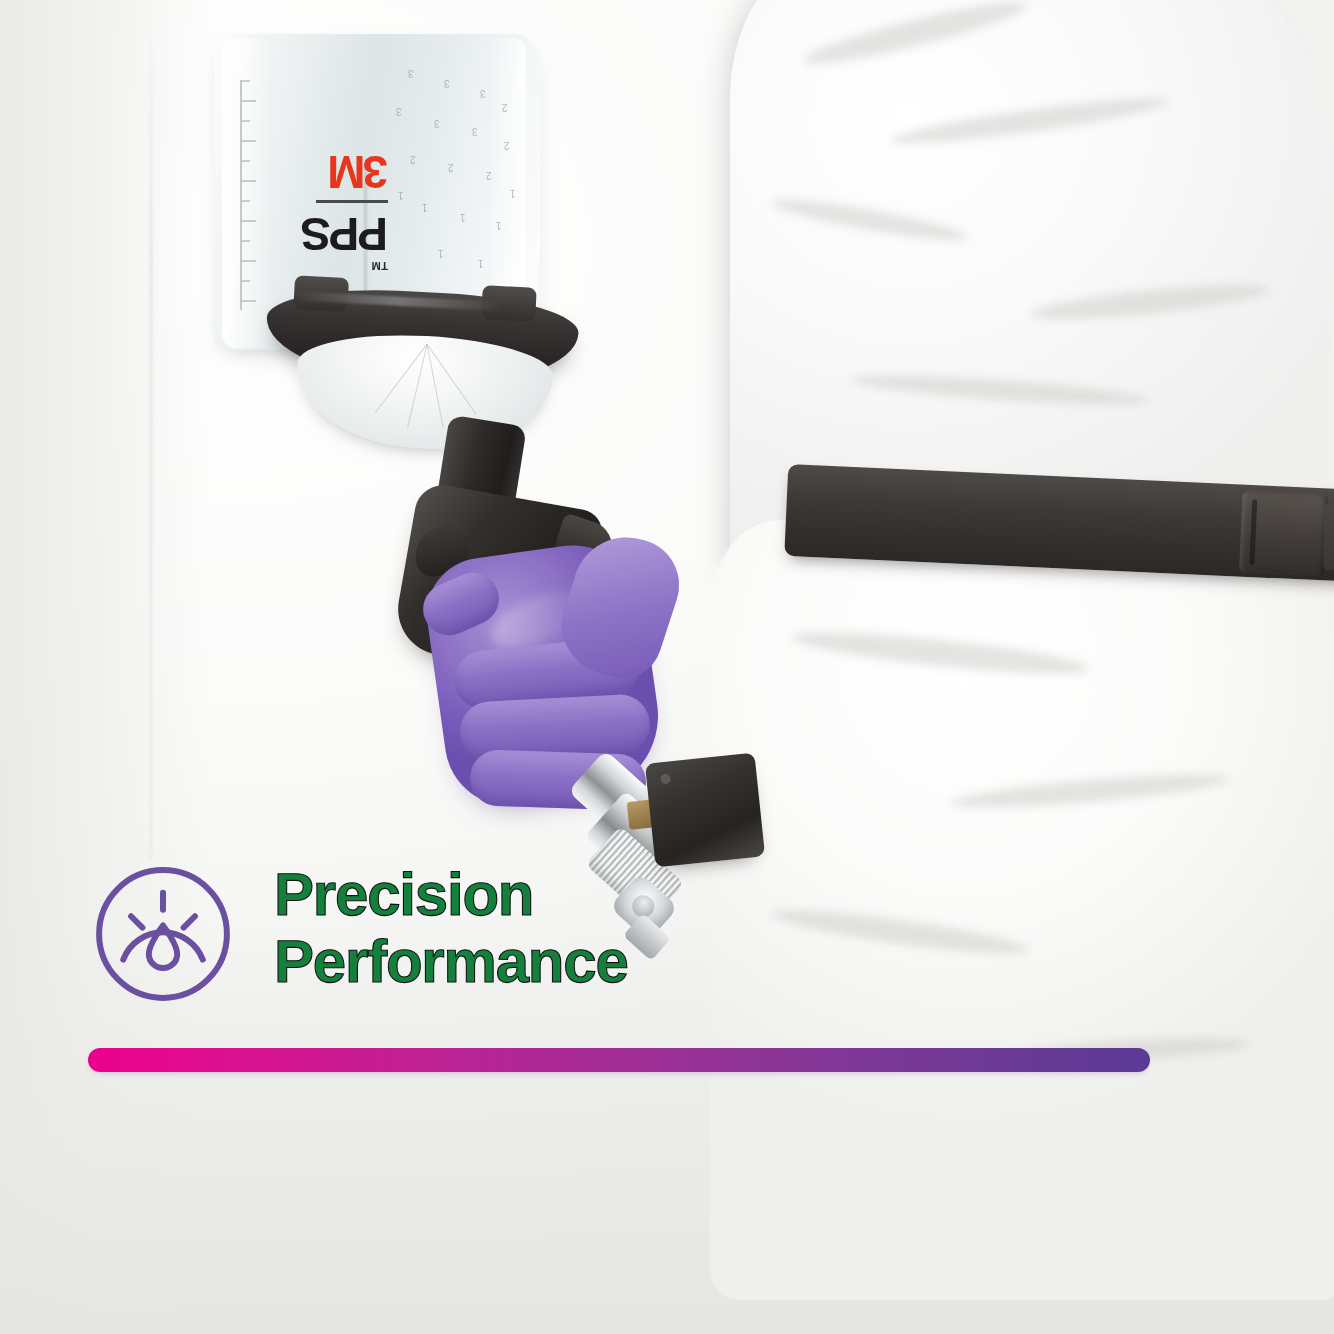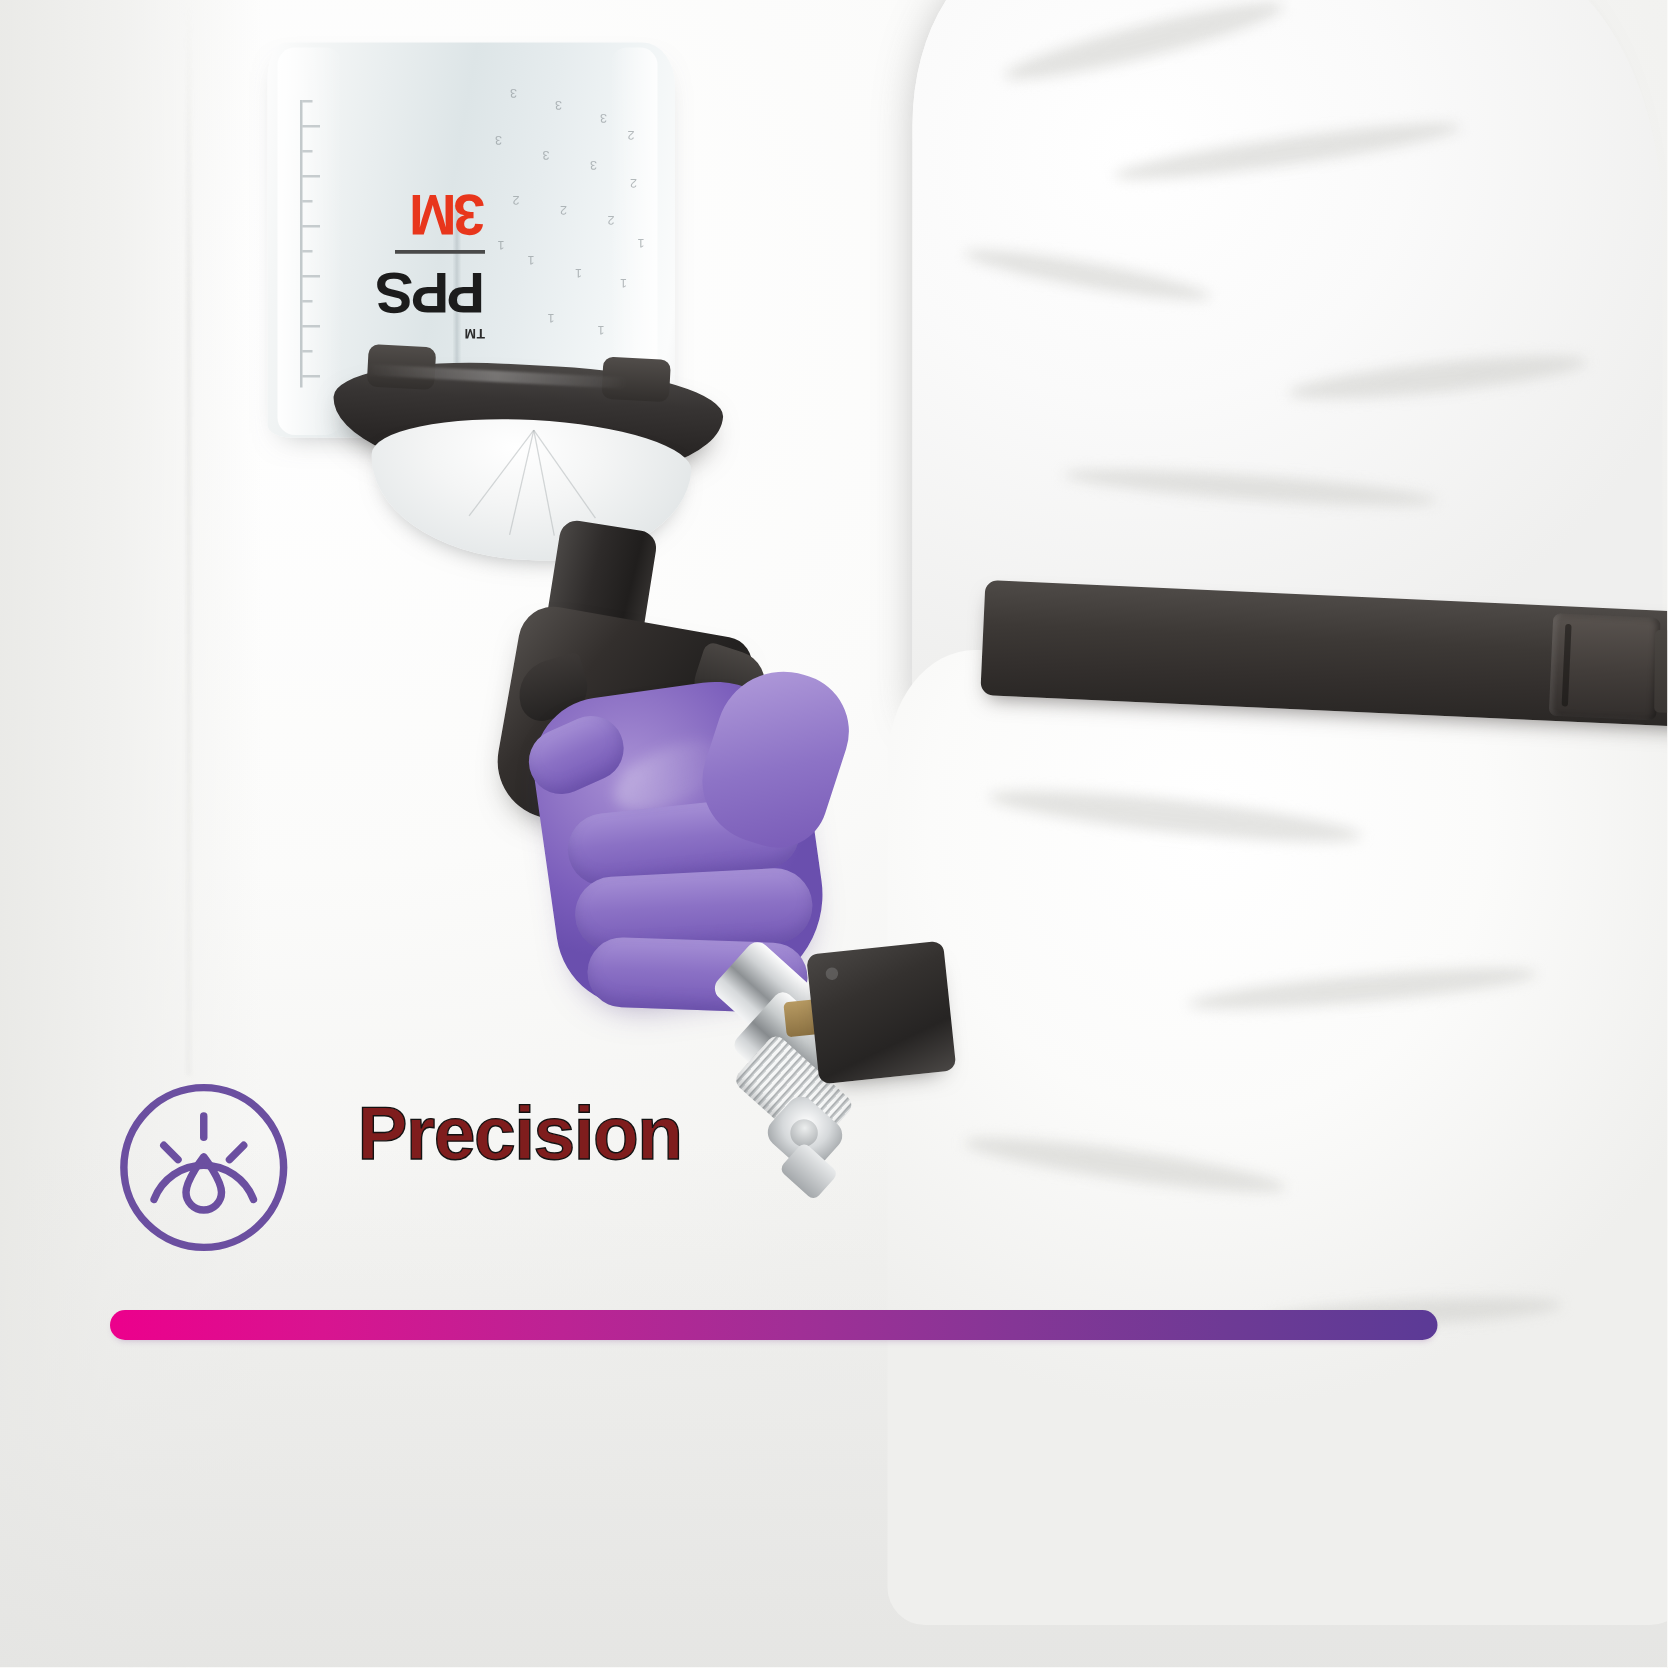--- a/index.html
+++ b/index.html
@@ -305,22 +305,22 @@
   .badge-icon{
     flex:0 0 auto;width:142px;height:142px;margin-top:8px;
   }
   .badge-icon svg{display:block;width:142px;height:142px;}
   .headline{
     font-family:"Liberation Sans", sans-serif;
     font-weight:700;
     font-size:60px;
     line-height:1.12;
     letter-spacing:-1.2px;
-    color:#7f1d1d;
-    margin:16px;
+    color:#15803d;
+    margin:4px;
     padding-top:2px;
     text-rendering:geometricPrecision;
     -webkit-text-stroke:1.1px #121212;
   }
   .headline span{display:block;white-space:nowrap;}
 
   .rule{
     position:absolute;left:88px;top:1048px;width:1062px;height:24px;
     border-radius:12px;
     background:linear-gradient(90deg,
@@ -489,20 +489,21 @@
           <path d="M22 68 A30 30 0 0 1 78 68" fill="none" stroke="#6b4fa0" stroke-width="4.2" stroke-linecap="round"></path>
           <line x1="50" y1="21" x2="50" y2="33" stroke="#6b4fa0" stroke-width="4.2" stroke-linecap="round"></line>
           <line x1="27.5" y1="37.5" x2="35.5" y2="45.5" stroke="#6b4fa0" stroke-width="4.2" stroke-linecap="round"></line>
           <line x1="72.5" y1="37.5" x2="64.5" y2="45.5" stroke="#6b4fa0" stroke-width="4.2" stroke-linecap="round"></line>
           <path d="M50 44 C50 44 40 57 40 64 a10 10 0 0 0 20 0 C60 57 50 44 50 44 Z" fill="none" stroke="#6b4fa0" stroke-width="4.2" stroke-linejoin="round"></path>
         </svg>
       </div>
 
       <h1 class="headline">
         <span>Precision</span>
+        <span>Performance</span>
       </h1>
     </div>
 
     <div class="rule"></div>
 
 
   </div>
 </div>
 
 </body></html>

